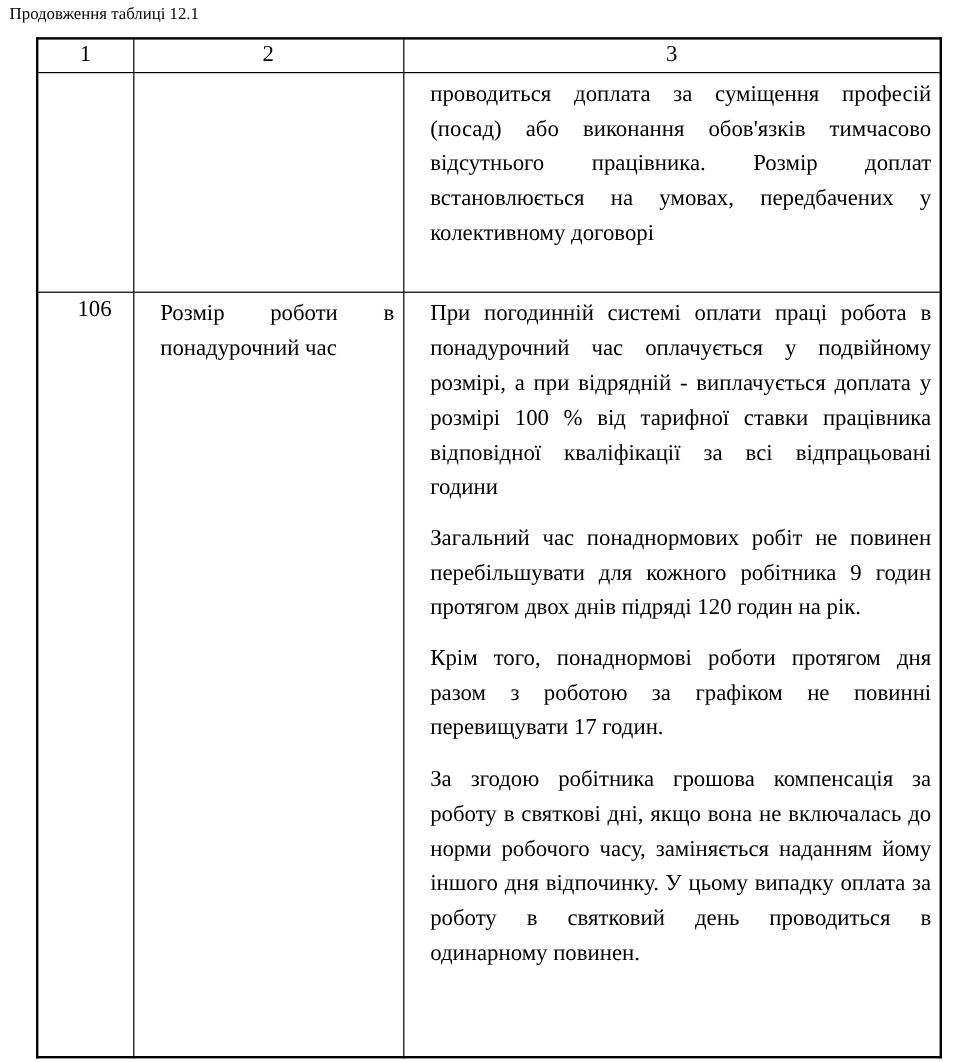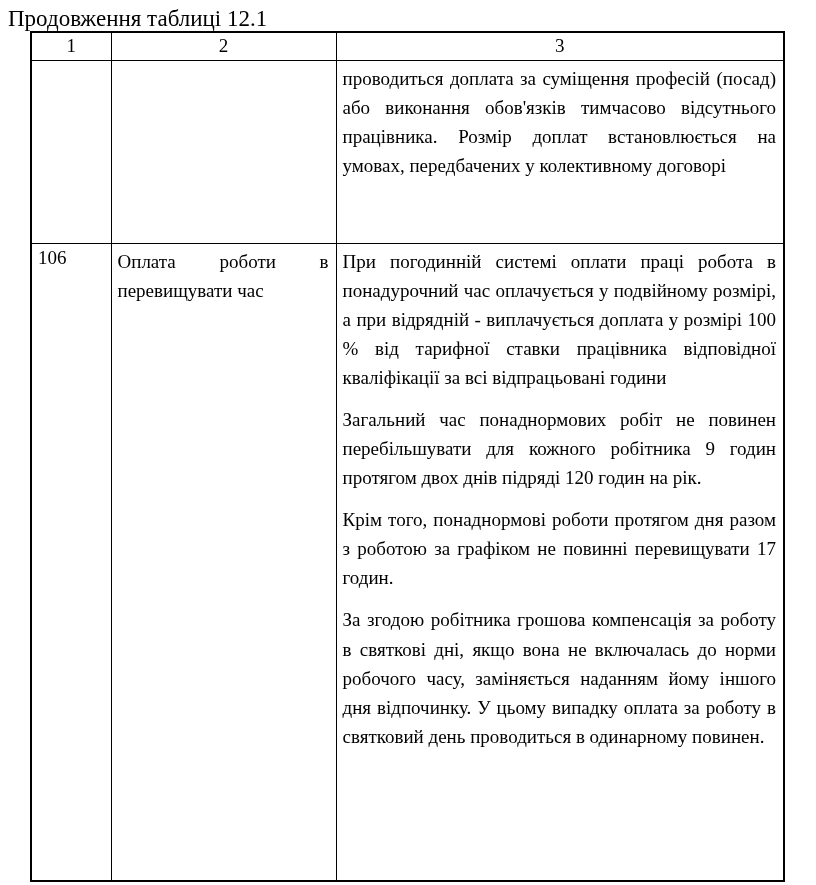--- a/index.html
+++ b/index.html
@@ -15,55 +15,56 @@
     color: #000000;
     font-family: "Liberation Serif", serif;
     font-size: 19px;
     box-sizing: border-box;
     overflow: hidden;
   }
   .doc-title {
     position: absolute;
     left: 8px;
     top: 5px;
-    font-size: 23px;
+    font-size: 14px;
     line-height: 1.2;
     white-space: nowrap;
   }
   table.doc-table {
     position: absolute;
     left: 30px;
     top: 31px;
     width: 753px;
     height: 851px;
     border-collapse: collapse;
     table-layout: fixed;
     border: 2px solid #000;
   }
   col.c1 { width: 80px; }
   col.c2 { width: 225px; }
   col.c3 { width: 448px; }
   table.doc-table th,
   table.doc-table td {
     border: 1px solid #000;
     vertical-align: top;
-    padding: 3px 7px 3px 6px;
+    padding: 3px 7px 3px 22px;
     box-sizing: border-box;
   }
   table.doc-table thead th {
     font-weight: normal;
     text-align: center;
     height: 28px;
     padding: 2px;
     font-size: 19px;
     line-height: 1.2;
     vertical-align: middle;
   }
   tr.row-1 { height: 183px; }
   td.cell-id {
+    text-align: center;
     padding-top: 5px;
   }
   td.cell-name {
     text-align: justify;
     line-height: 1.53;
     padding-top: 5px;
   }
   td.cell-desc { padding-top: 4px; }
   td.cell-desc p {
     margin: 0 0 13px 0;
@@ -95,21 +96,21 @@
     <tbody>
       <tr class="row-1">
         <td class="cell-id"></td>
         <td class="cell-name"></td>
         <td class="cell-desc">
           <p>проводиться доплата за суміщення професій (посад) або виконання обов'язків тимчасово відсутнього працівника. Розмір доплат встановлюється на умовах, передбачених у колективному договорі</p>
         </td>
       </tr>
       <tr class="row-2">
         <td class="cell-id">106</td>
-        <td class="cell-name">Оплата роботи в перевищувати час</td>
+        <td class="cell-name">Розмір роботи в понадурочний час</td>
         <td class="cell-desc">
           <p>При погодинній системі оплати праці робота в понадурочний час оплачується у подвійному розмірі, а при відрядній - виплачується доплата у розмірі 100 % від тарифної ставки працівника відповідної кваліфікації за всі відпрацьовані години</p>
           <p>Загальний час понаднормових робіт не повинен перебільшувати для кожного робітника 9 годин протягом двох днів підряді 120 годин на рік.</p>
           <p>Крім того, понаднормові роботи протягом дня разом з роботою за графіком не повинні перевищувати 17 годин.</p>
           <p>За згодою робітника грошова компенсація за роботу в святкові дні, якщо вона не включалась до норми робочого часу, заміняється наданням йому іншого дня відпочинку. У цьому випадку оплата за роботу в святковий день проводиться в одинарному повинен.</p>
         </td>
       </tr>
     </tbody>
   </table>
 

